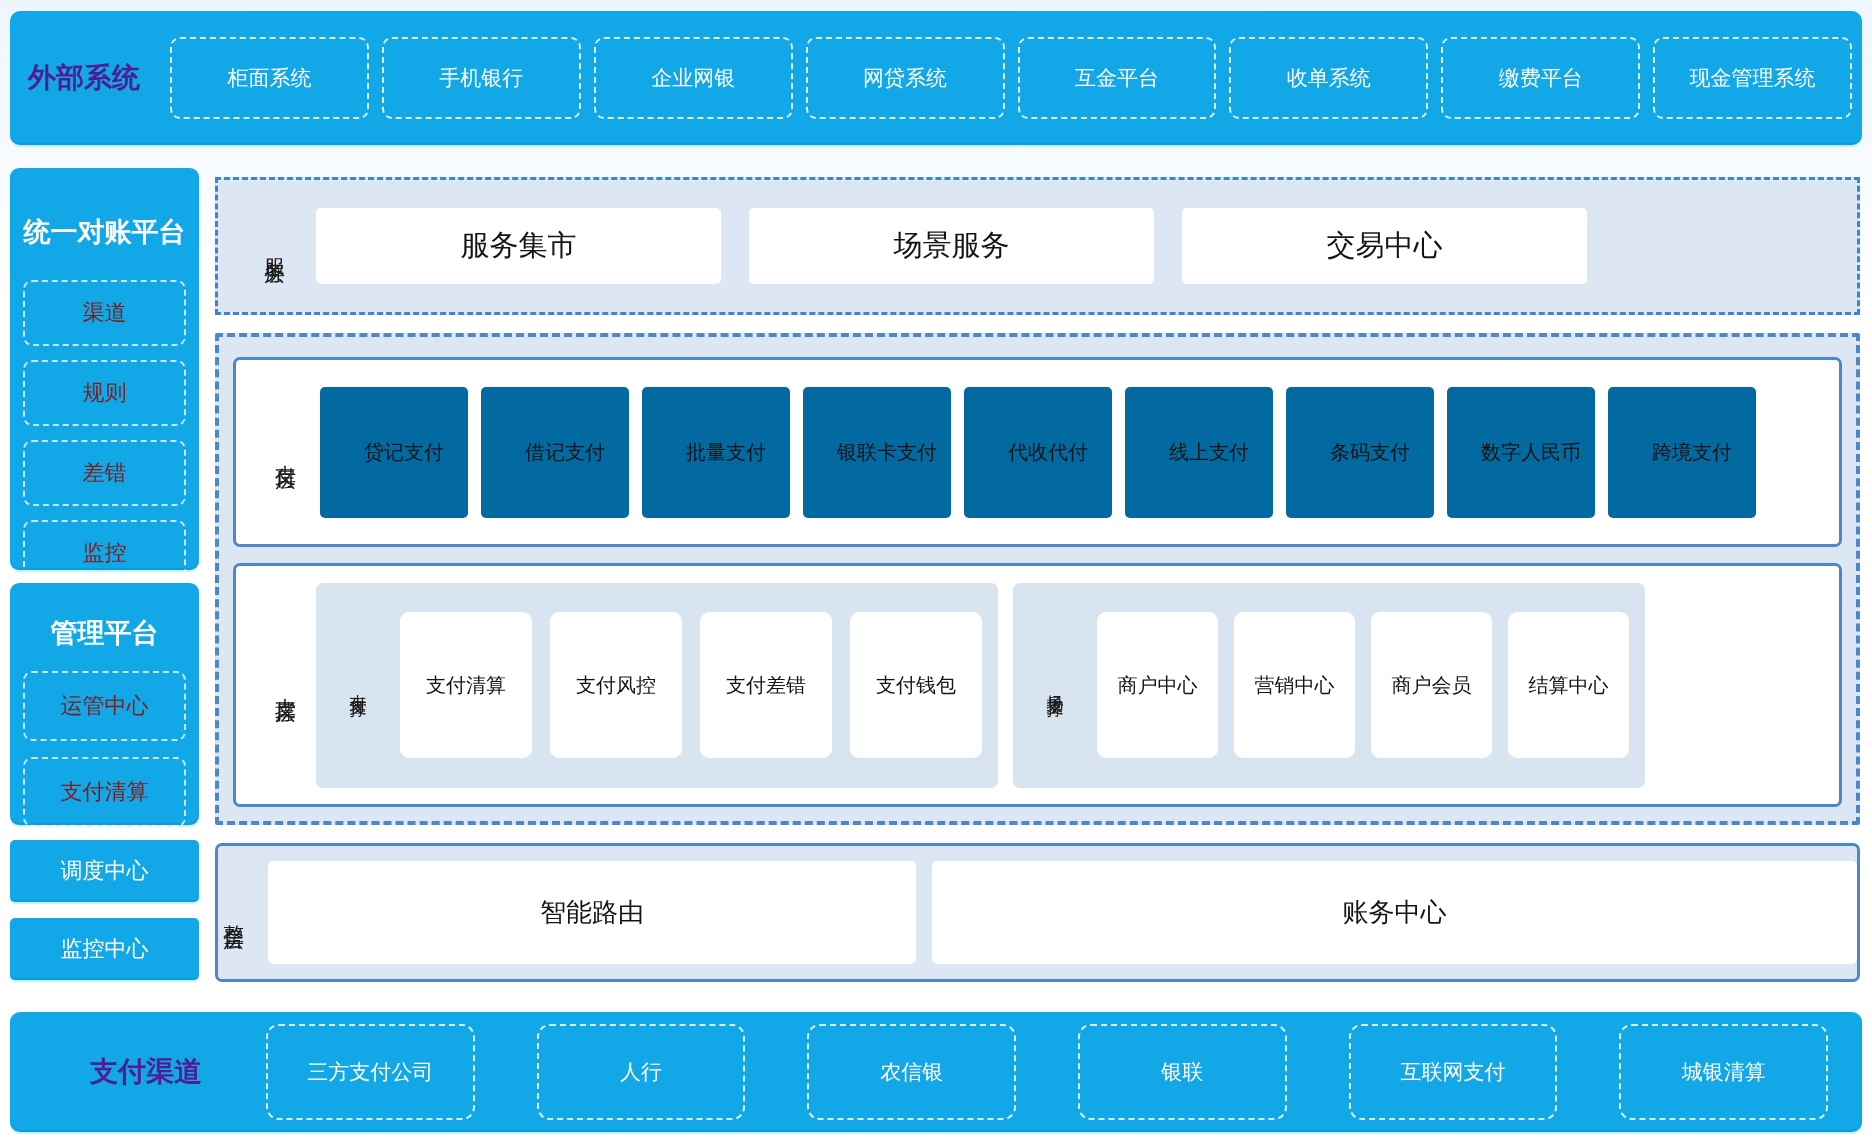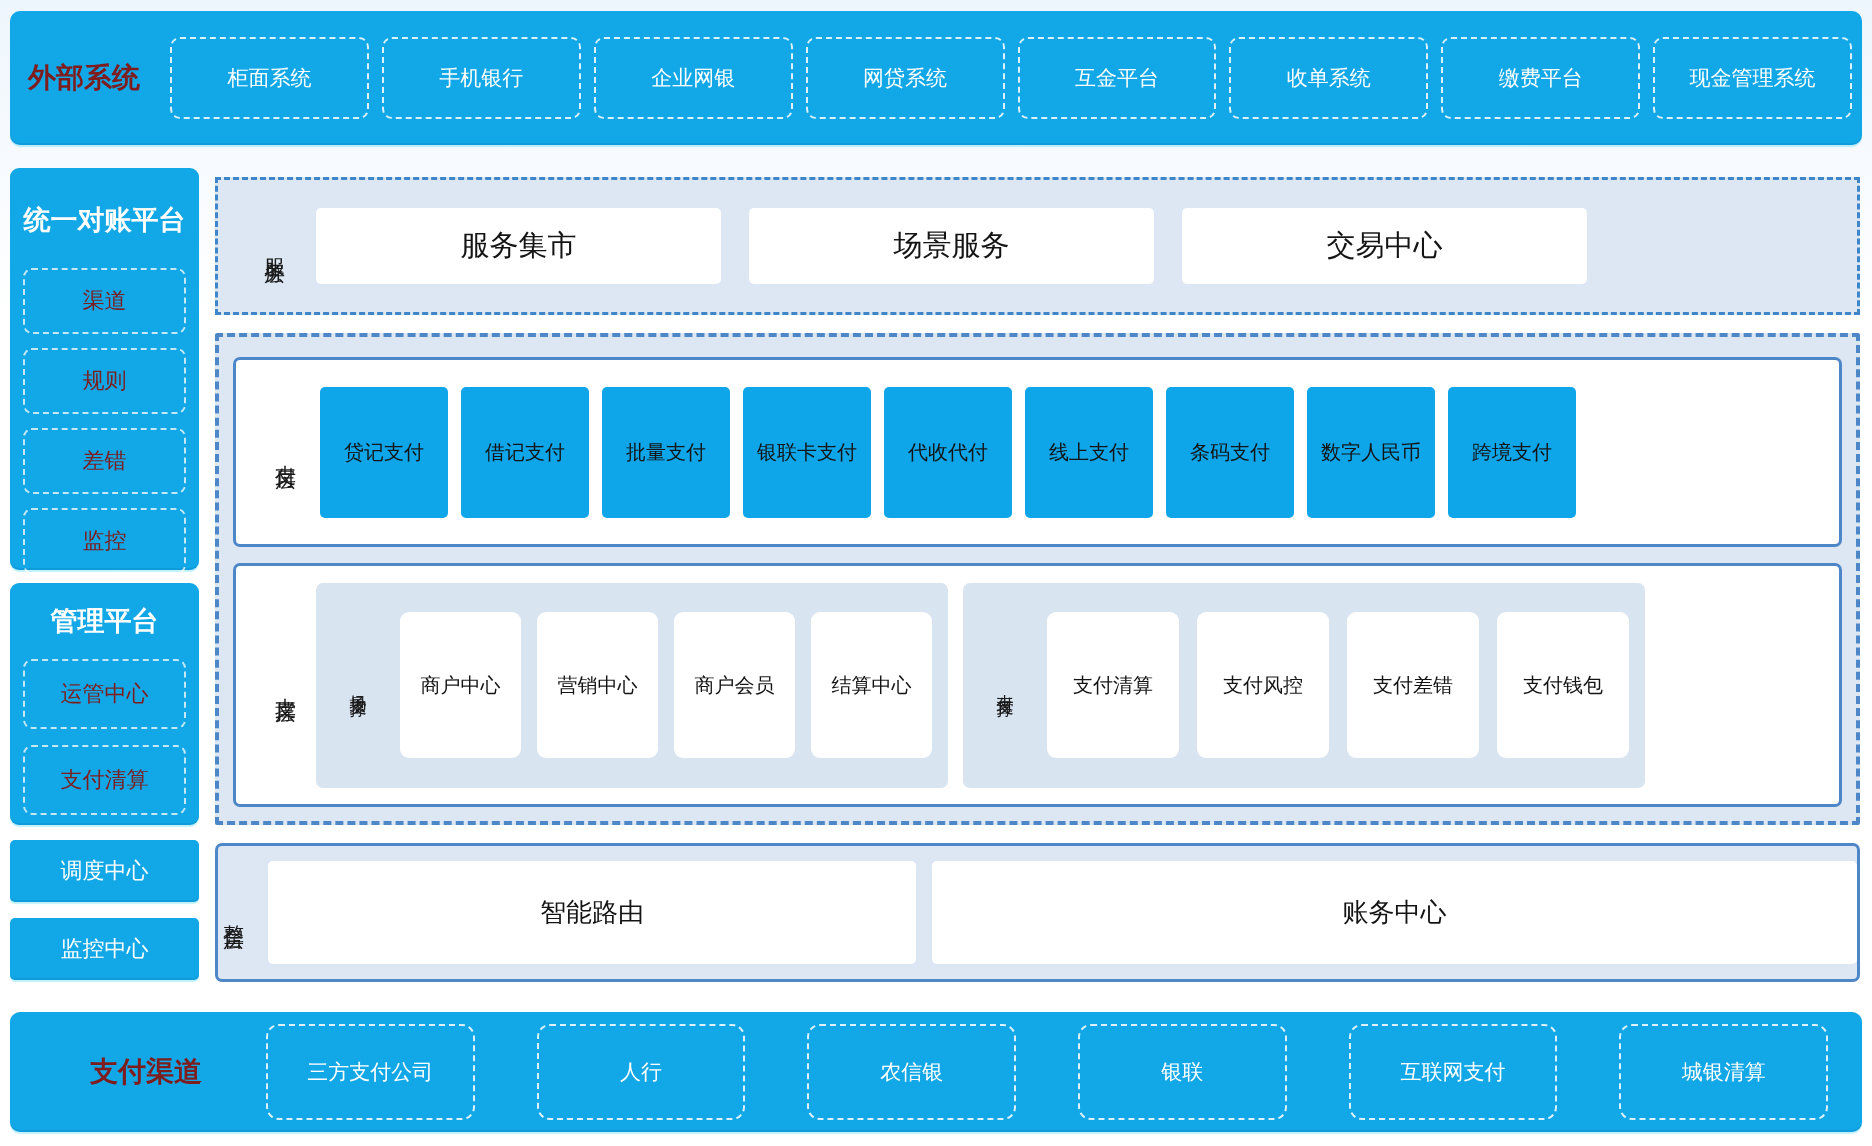--- a/index.html
+++ b/index.html
@@ -16,42 +16,42 @@
   .blue{
     background:#12a7e6;
     box-shadow:0 2px 1px rgba(8,199,248,0.25), inset 0 -2px 0 rgba(9,110,170,0.18);
     color:#ffffff;
   }
   .bar{
     position:absolute;left:10px;width:1852px;border-radius:10px;
     display:flex;align-items:center;
   }
   .bar-title{
-    font-size:28px;font-weight:bold;color:#7f1d1d;text-align:center;flex:0 0 auto;
+    font-size:28px;font-weight:bold;color:#4c1d95;text-align:center;flex:0 0 auto;
   }
   .bar-items{flex:1;display:flex;align-items:flex-start;}
   .dash-item{
     border:2px dashed rgba(255,255,255,0.85);
     border-radius:10px;
     display:flex;align-items:center;justify-content:center;
     color:#fff;font-size:21px;font-weight:500;
   }
   #topbar{top:11px;height:134px;padding:0 10px 0 18px;box-sizing:border-box;}
   #topbar .bar-title{width:142px;text-align:left;}
   #topbar .bar-items{gap:13px;}
   #topbar .dash-item{flex:1;height:78px;}
   #bottombar{top:1012px;height:120px;padding:0 20px 0 30px;box-sizing:border-box;}
   #bottombar .bar-title{width:212px;text-align:center;}
   #bottombar .bar-items{gap:62px;padding:0 14px;}
   #bottombar .dash-item{flex:1;height:92px;border-radius:13px;}
 
   
   .side-block{
     position:absolute;left:10px;width:189px;border-radius:9px;
-    box-sizing:border-box;padding:0 13px;
+    box-sizing:border-box;padding:12px 13px;
   }
   .side-title{
     font-size:27px;font-weight:bold;color:#fff;text-align:center;letter-spacing:0px;
   }
   .side-item{
     border:2px dashed rgba(255,255,255,0.75);
     border-radius:9px;height:62px;margin-bottom:14px;
     display:flex;align-items:center;justify-content:center;
     color:#7f1d1d;font-size:22px;font-weight:500;
   }
@@ -94,23 +94,23 @@
     border-radius:2px;padding:20px 14px 0 14px;
   }
   .solid-box{
     background:#ffffff;border:3px solid #4e87c7;border-radius:7px;
     box-sizing:border-box;display:flex;align-items:center;
   }
   #paybox{height:190px;padding-left:24px;}
   #paybox .vlabel{width:52px;}
   .pay-items{display:flex;gap:13px;margin-left:8px;}
   .tile{
-    background:#0ea5e9;border-radius:5px;
-    display:flex;align-items:center;justify-content:center;
-    color:#141414;font-size:20px;
+    background:#0369a1;border-radius:5px;
+    display:flex;align-items:center;justify-content:center;
+    color:#141414;font-size:20px;padding-left:20px;
   }
   .pay-items .tile{width:128px;height:131px;}
   #supbox{height:244px;margin-top:16px;padding-left:24px;}
   #supbox .vlabel{width:52px;}
   .sup-groups{display:flex;gap:15px;margin-left:4px;}
   .sup-group{
     background:#d9e4f1;border-radius:7px;
     display:flex;align-items:center;gap:16px;
     padding:30px 16px;box-sizing:border-box;height:205px;
   }
@@ -217,44 +217,44 @@
 
           <div class="tile">数字人民币</div>
 
           <div class="tile">跨境支付</div>
         </div>
     </div>
 
     <div id="supbox" class="solid-box">
       <div class="vlabel">支撑层</div>
       <div class="sup-groups">
+        <div class="sup-group wide">
+          <div class="vlabel">支付支撑</div>
+          <div class="sup-items" style="display:flex;gap:18px;">
+
+              <div class="white-box">支付清算</div>
+
+              <div class="white-box">支付风控</div>
+
+              <div class="white-box">支付差错</div>
+
+              <div class="white-box">支付钱包</div>
+            </div>
+        </div>
         <div class="sup-group">
           <div class="vlabel">场景支撑</div>
           <div class="sup-items" style="display:flex;gap:16px;">
 
               <div class="white-box">商户中心</div>
 
               <div class="white-box">营销中心</div>
 
               <div class="white-box">商户会员</div>
 
               <div class="white-box">结算中心</div>
-            </div>
-        </div>
-        <div class="sup-group wide">
-          <div class="vlabel">支付支撑</div>
-          <div class="sup-items" style="display:flex;gap:18px;">
-
-              <div class="white-box">支付清算</div>
-
-              <div class="white-box">支付风控</div>
-
-              <div class="white-box">支付差错</div>
-
-              <div class="white-box">支付钱包</div>
             </div>
         </div>
       </div>
     </div>
 
   </div>
 
   <div id="integration" class="solid-box">
     <div class="vlabel">整合层</div>
     <div class="int-boxes">

